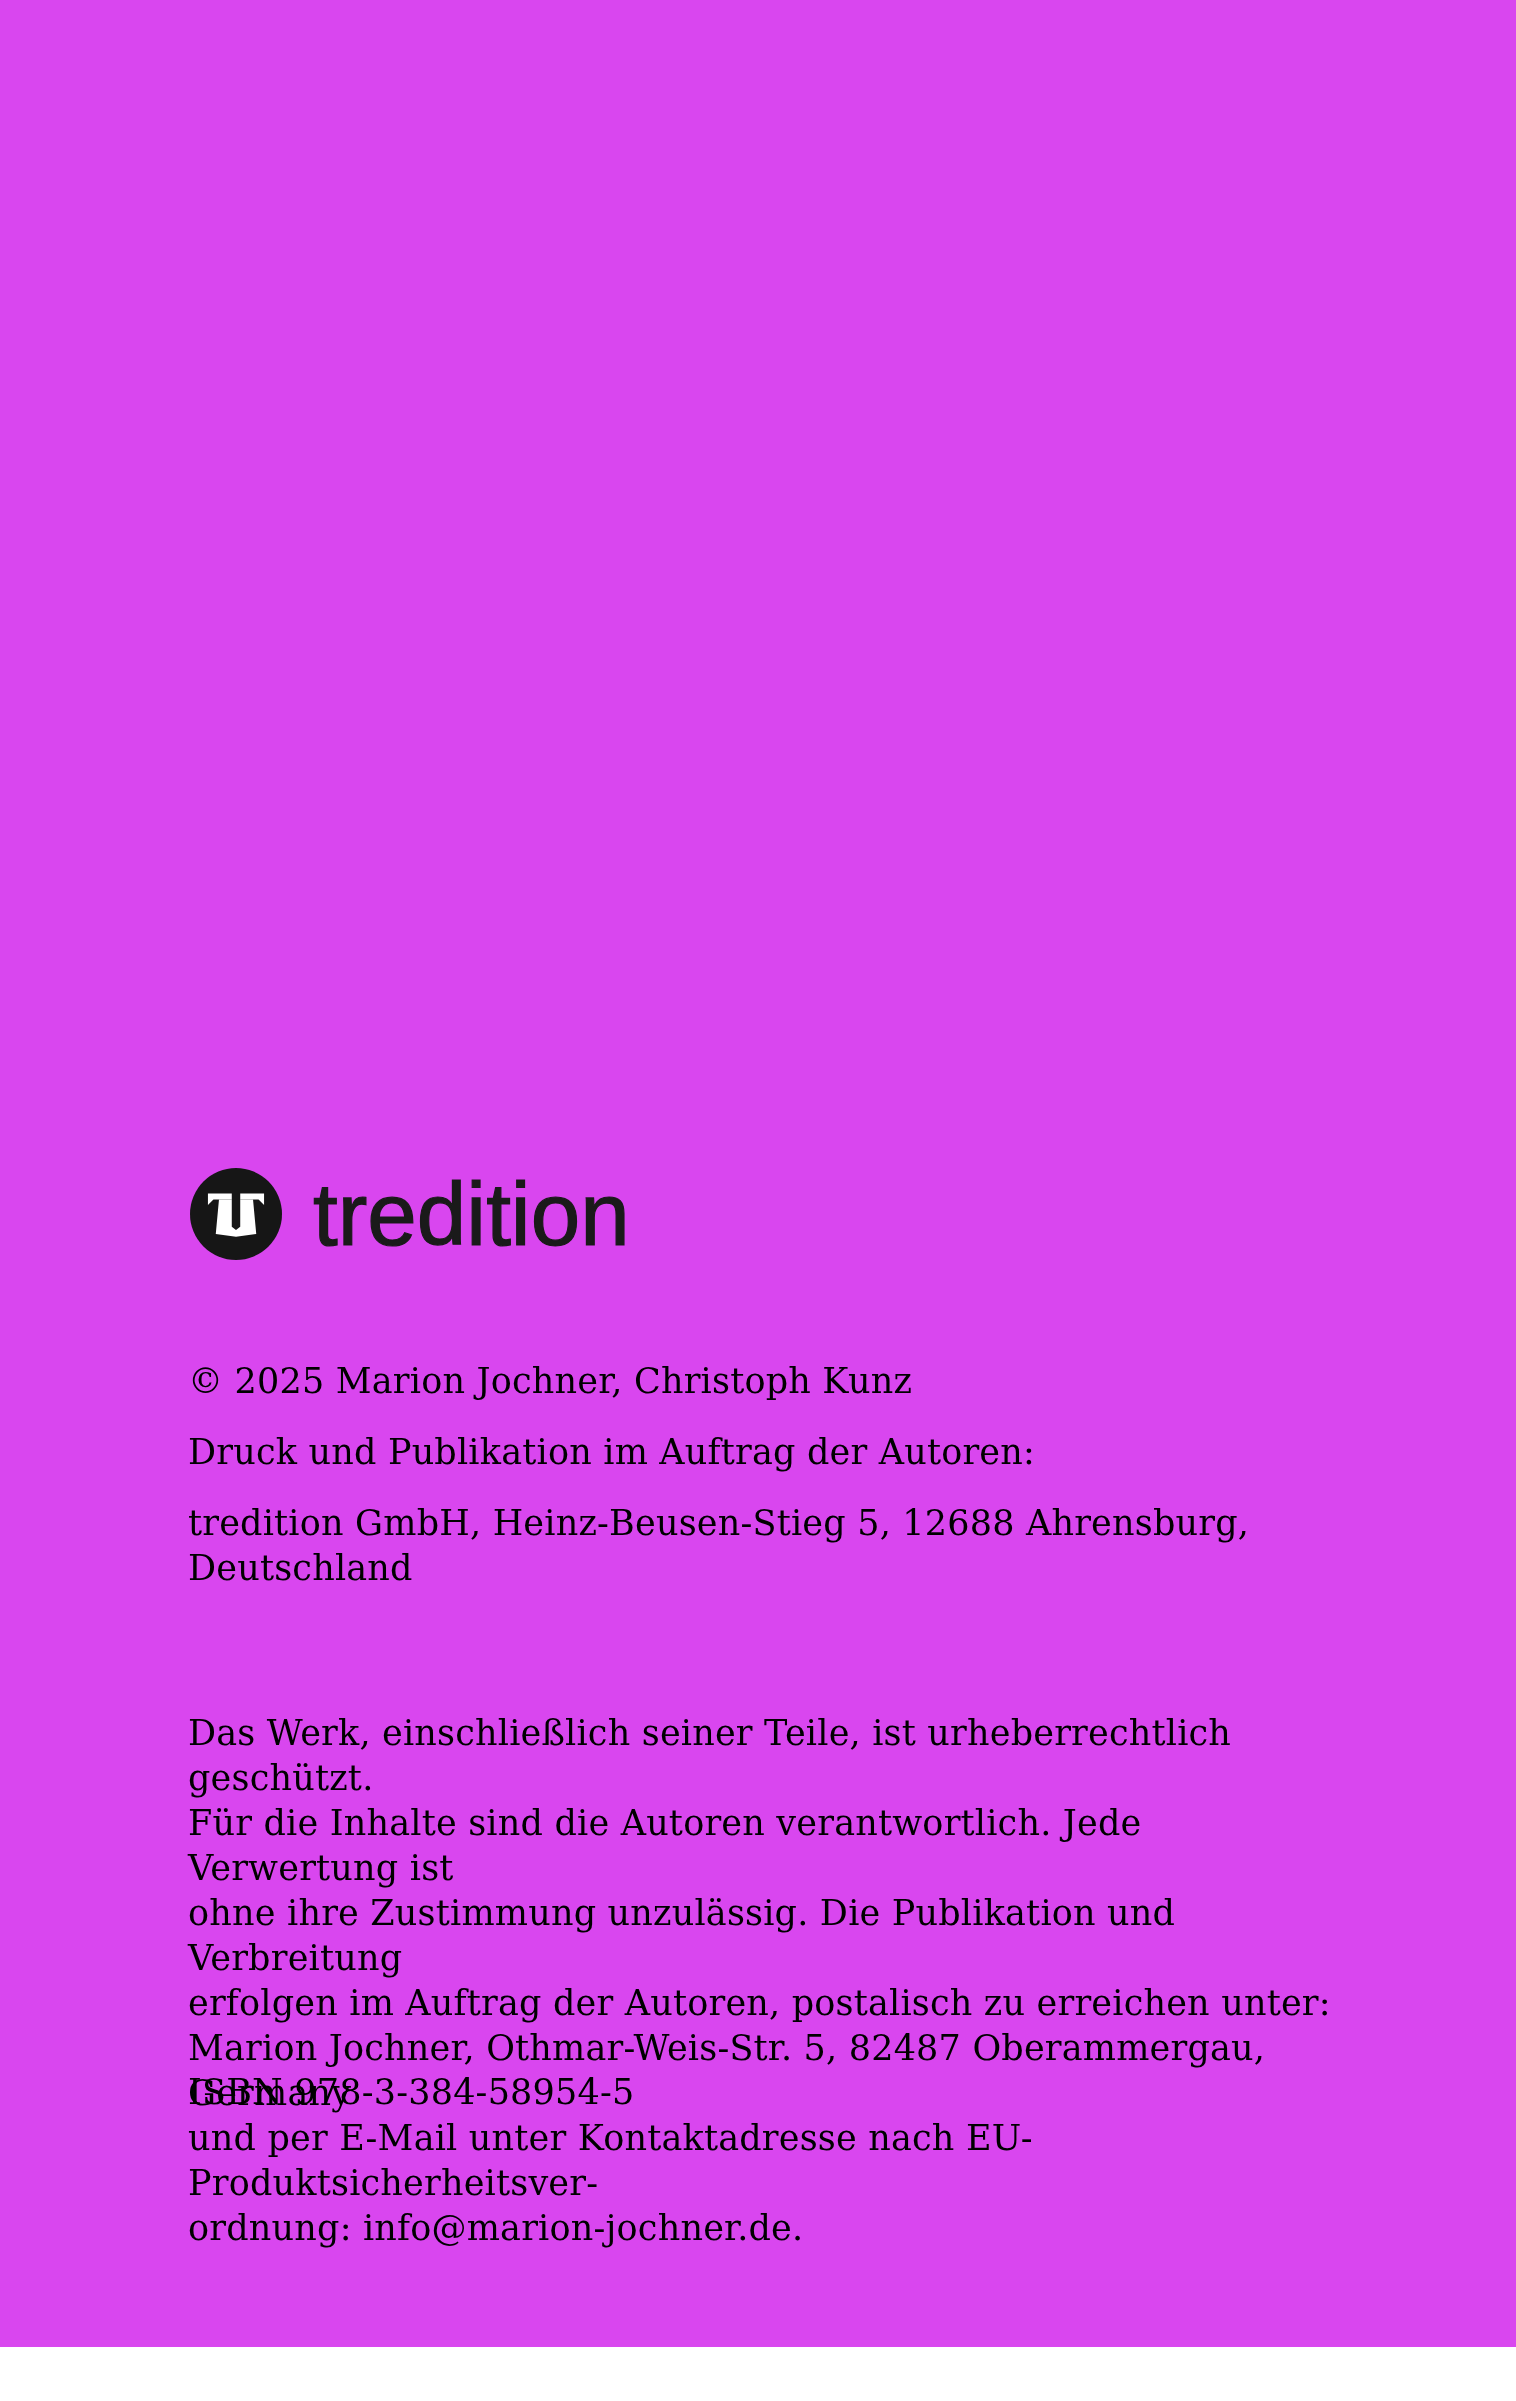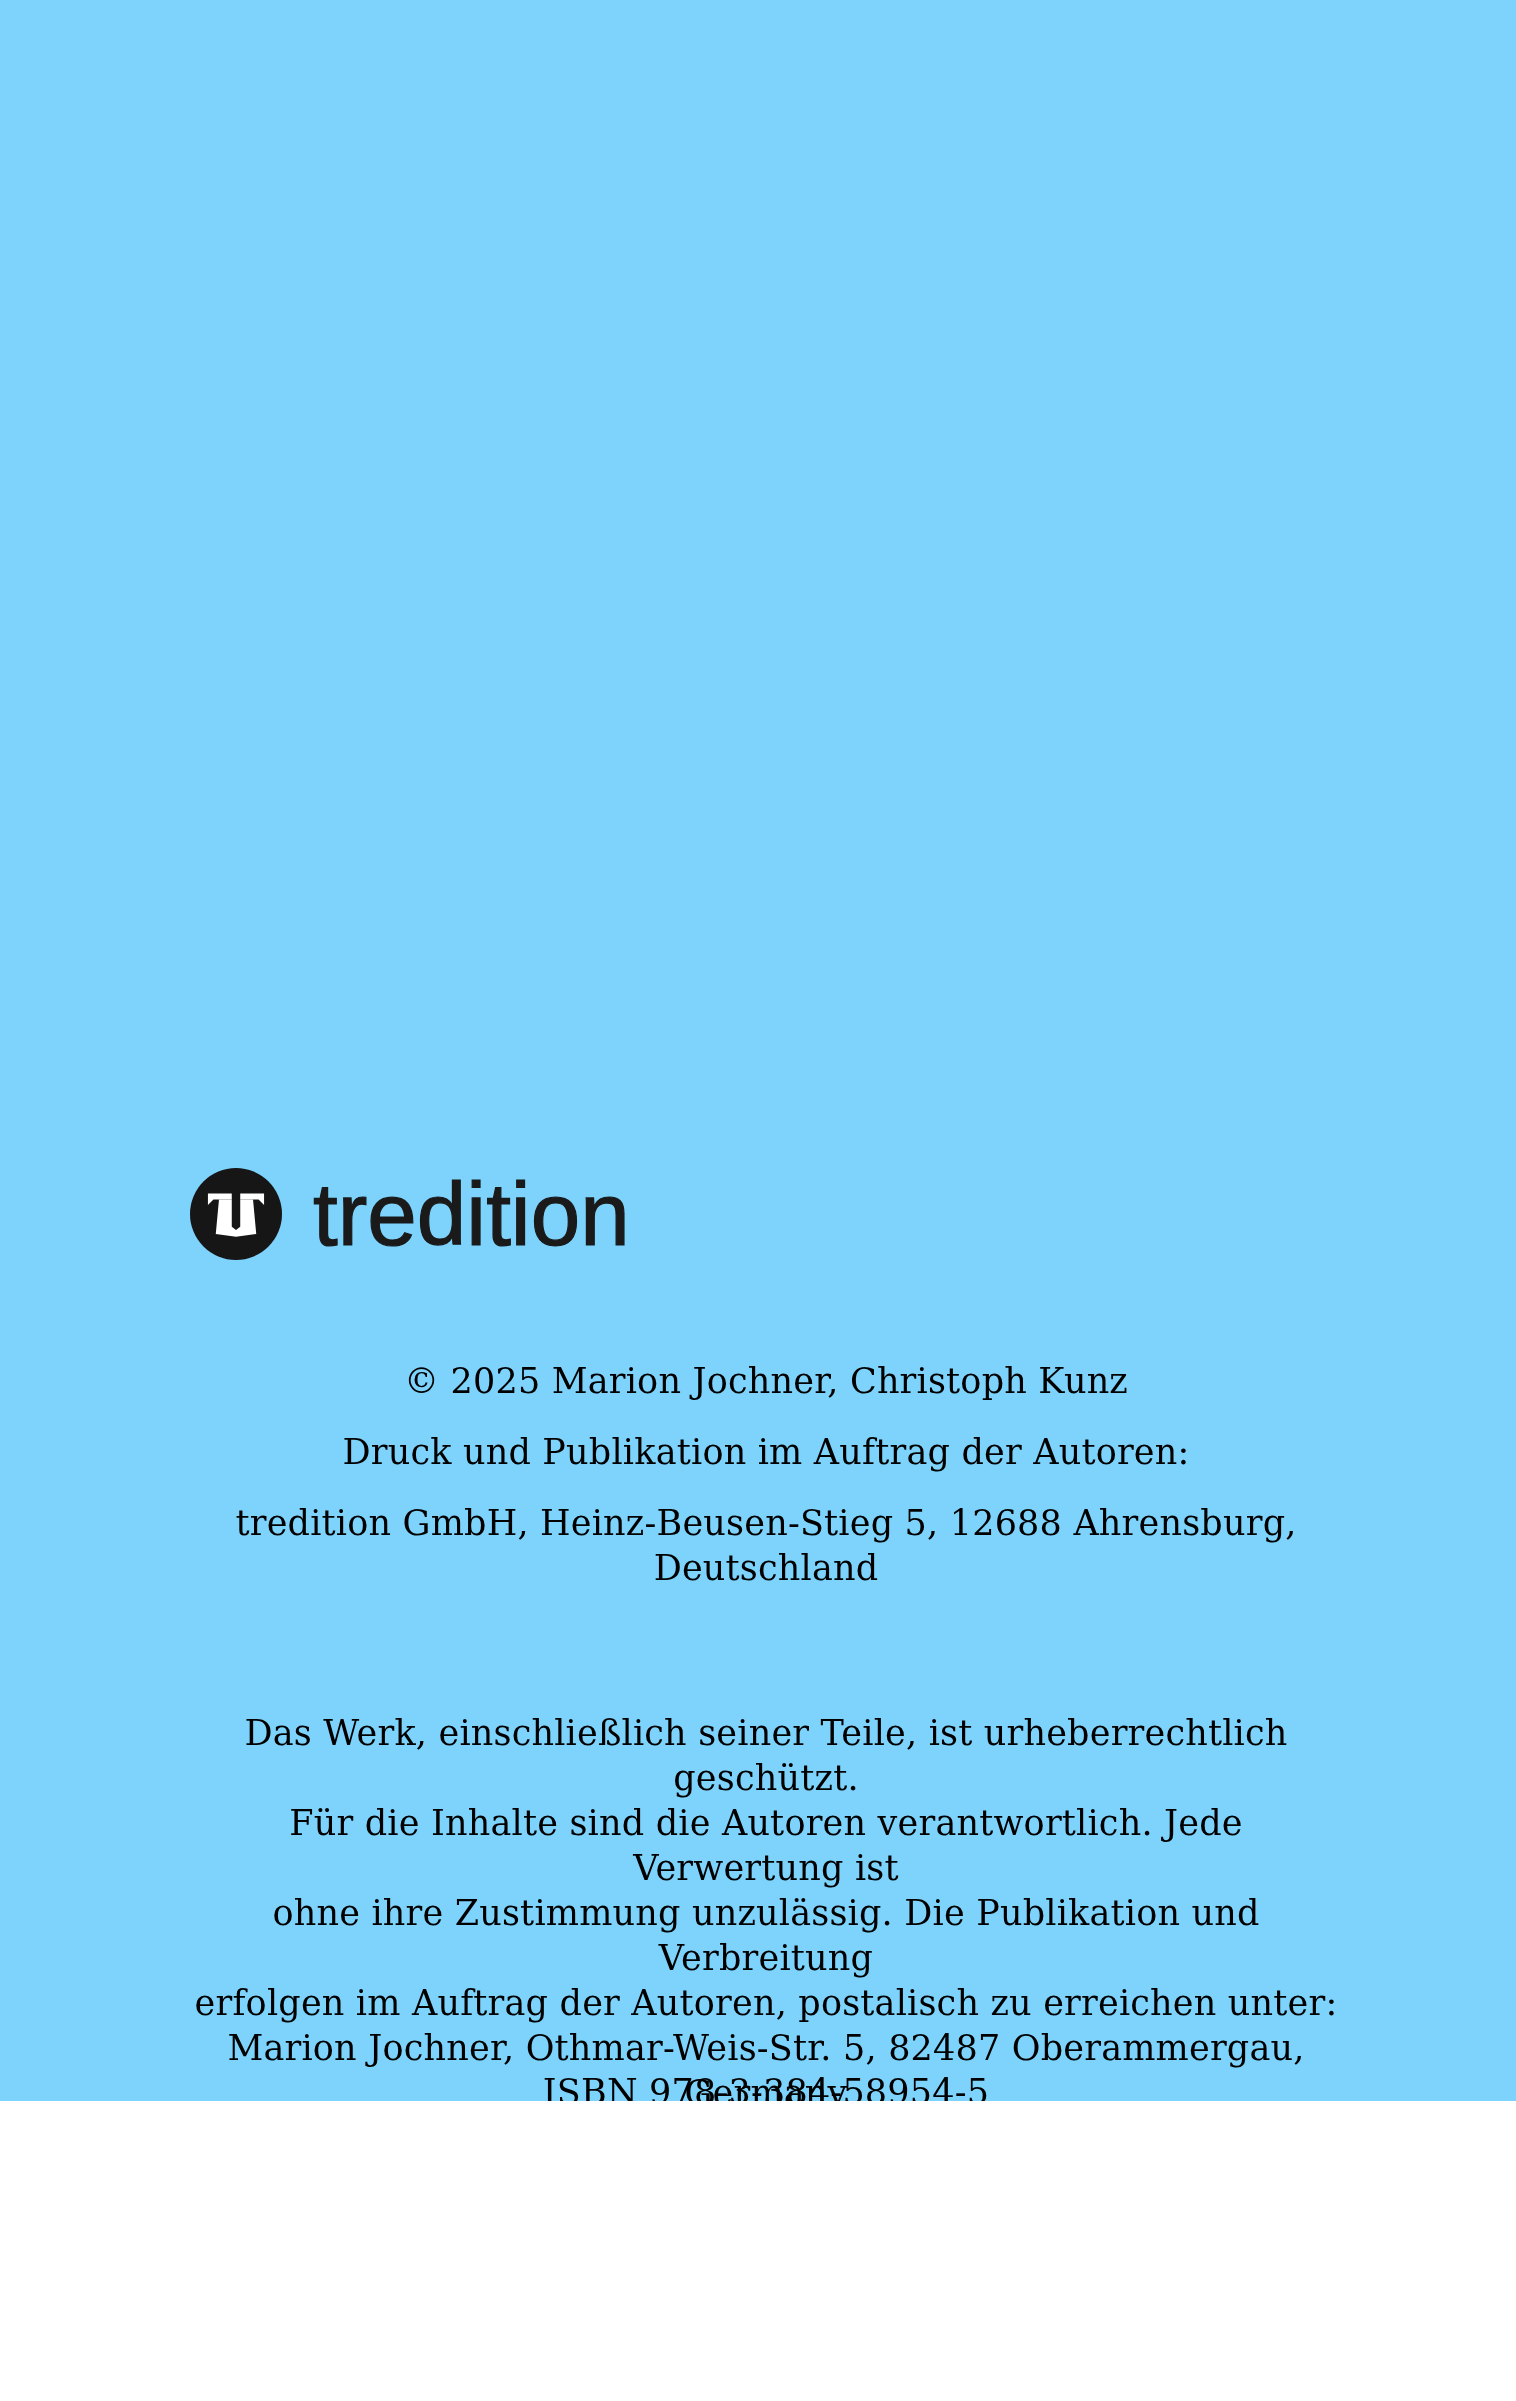--- a/index.html
+++ b/index.html
@@ -1,23 +1,22 @@
 <!DOCTYPE html>
 <html style="font-size:8.6px"><head>
 <meta charset="utf-8">
 <style>
   html,body{margin:0;padding:0;background:#ffffff;}
   .page{
     position:relative;
-    width:1517px;height:2101px;
-    background:#7dd3fc;
+    width:1517px;height:2347px;
+    background:#d946ef;
     color:#000000;
     font-family:"DejaVu Serif", serif;
     overflow:hidden;
-    text-align:center;
   }
   .logo-row{
     position:absolute;left:190px;top:1168px;
     display:flex;align-items:center;gap:31px;height:92px;
   }
   .logo-icon{width:92px;height:92px;flex:0 0 auto;}
   .logo-icon svg{display:block;width:92px;height:92px;}
   .wordmark{
     font-family:"Liberation Sans", sans-serif;
     font-size:89px;line-height:92px;font-weight:400;

